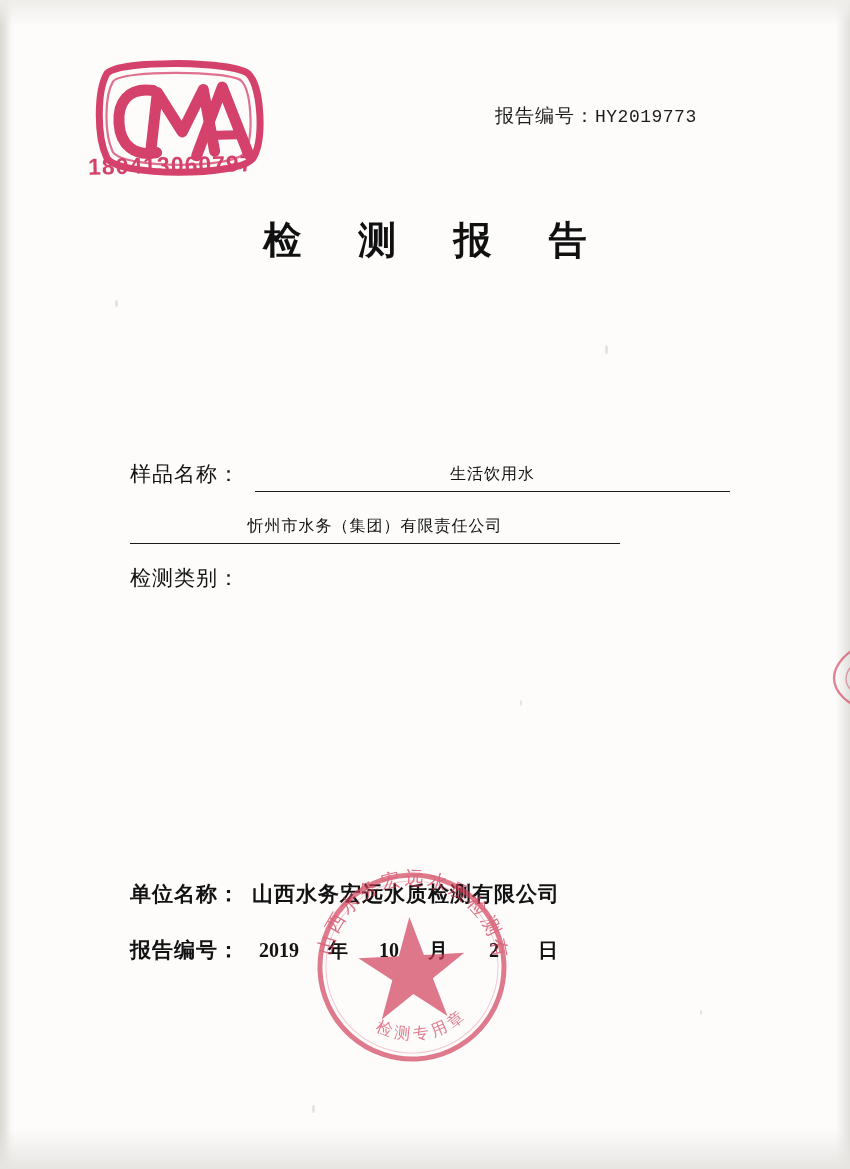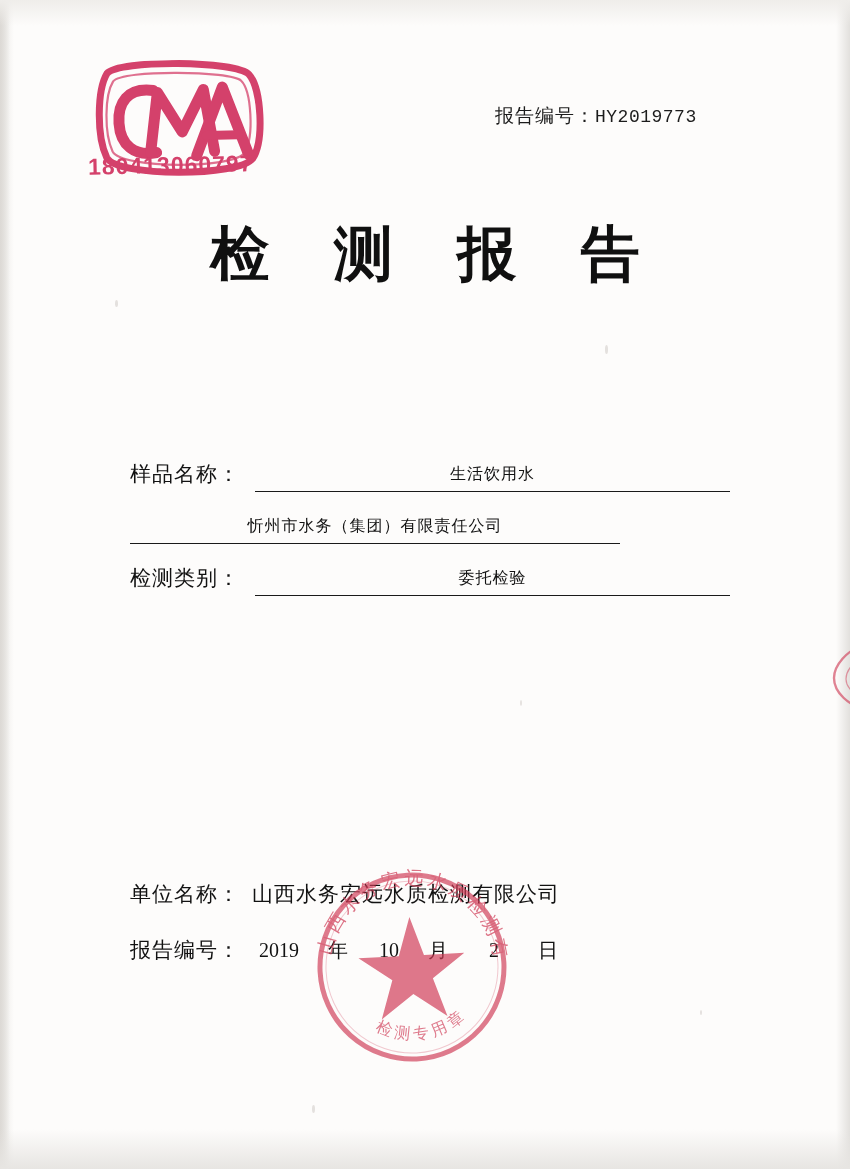--- a/index.html
+++ b/index.html
@@ -83,21 +83,21 @@
     letter-spacing: 0.5px;
   }
 
   
   #doc-title {
     position: absolute;
     left: 0;
     top: 215px;
     width: 850px;
     text-align: center;
-    font-size: 59px;
+    font-size: 38px;
     font-weight: bold;
     letter-spacing: 22px;
     text-indent: 22px;
     color: #101010;
     font-family: "DejaVu Serif", serif;
   }
 
   
   #fields {
     position: absolute;
@@ -146,20 +146,21 @@
     top: 880px;
     width: 620px;
   }
   .footer-row {
     display: flex;
     align-items: baseline;
     height: 56px;
     font-size: 21px;
     color: #121212;
     font-family: "DejaVu Serif", serif;
+    font-weight: bold;
   }
   .footer-label {
     width: 122px;
     flex: 0 0 122px;
     letter-spacing: 1px;
     white-space: nowrap;
   }
   .footer-value {
     letter-spacing: 1px;
     white-space: nowrap;
@@ -265,23 +266,20 @@
     </div>
 
     <div class="field-row row-client">
       <div class="field-value-wrap">
         <span class="field-value">忻州市水务（集团）有限责任公司</span>
       </div>
     </div>
 
     <div class="field-row row-category">
       <div class="field-label">检测类别：</div>
-      <div class="field-value-wrap">
-        <span class="field-value">委托检验</span>
-      </div>
     </div>
 
   </div>
 
   <div id="edge-seal">
     <svg width="52" height="72" viewBox="0 0 52 72" xmlns="http://www.w3.org/2000/svg">
       <path d="M46,4 C26,10 14,26 14,38 C14,52 28,66 48,70" fill="none" stroke="#cf3a55" stroke-width="2.4"></path>
       <path d="M50,14 C36,19 26,29 26,39 C26,49 38,58 51,61" fill="none" stroke="#cf3a55" stroke-width="1.2" opacity="0.8"></path>
     </svg>
   </div>

